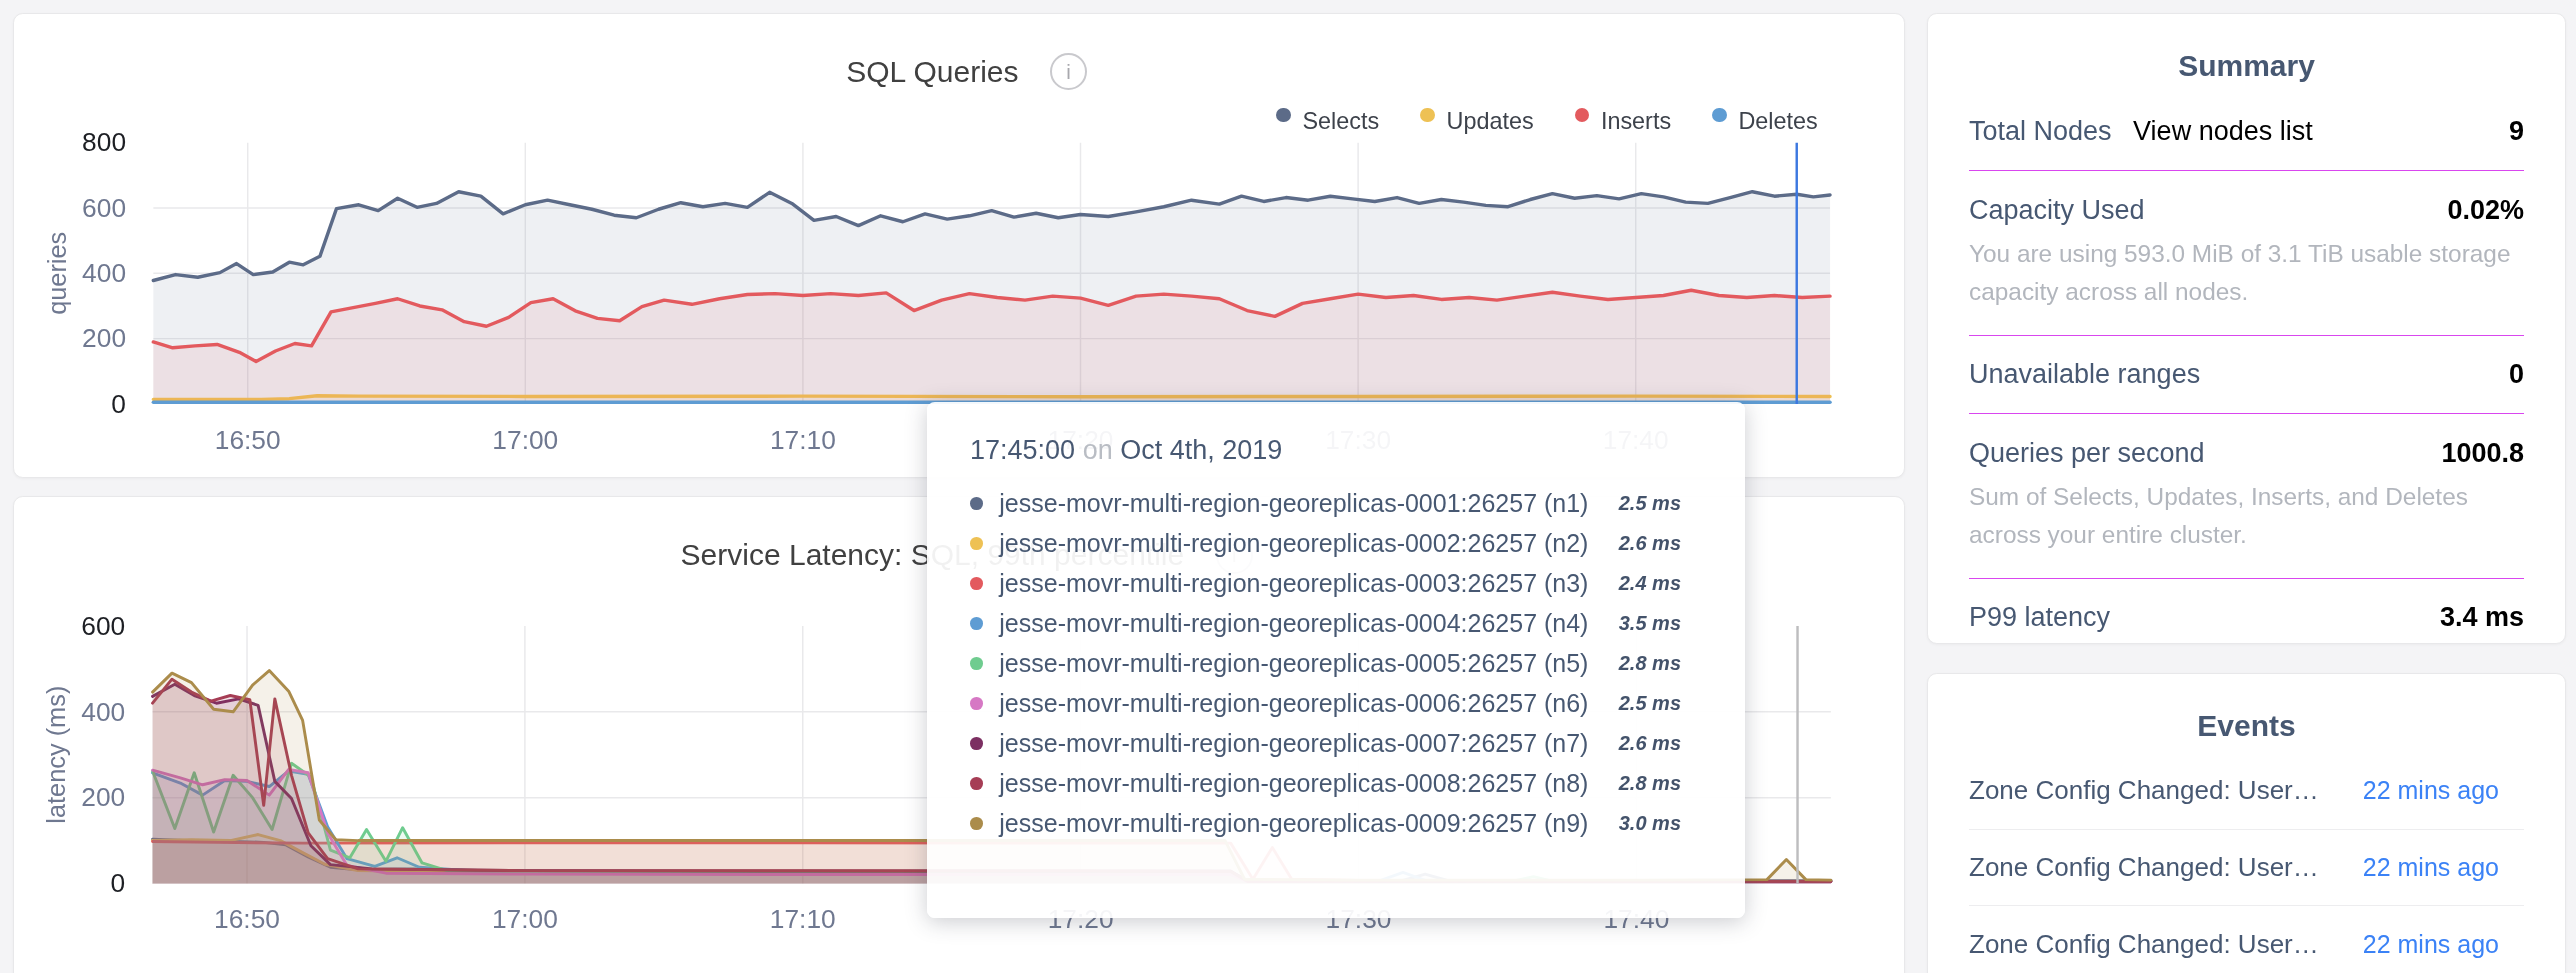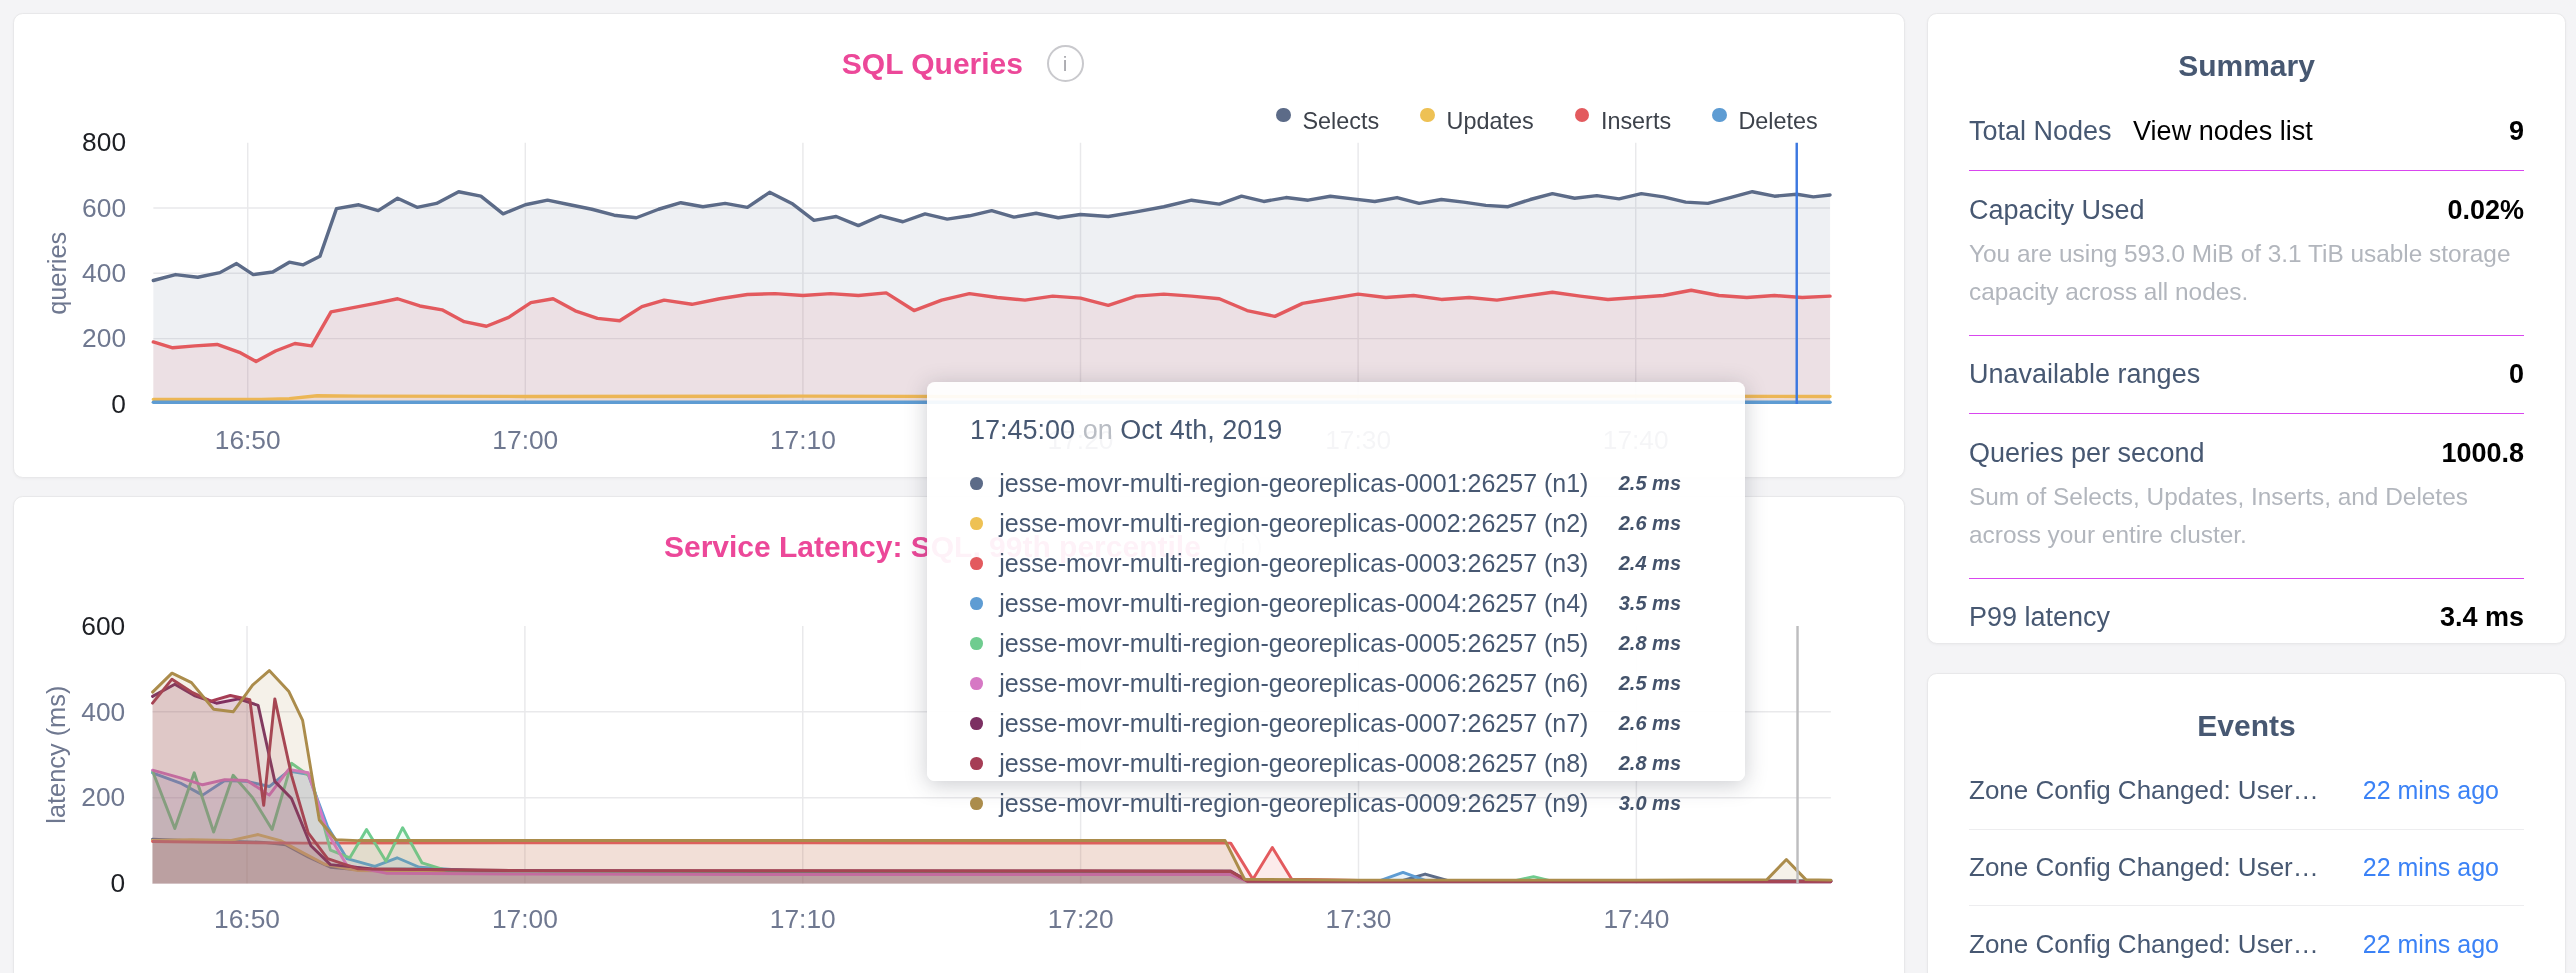--- a/index.html
+++ b/index.html
@@ -4,28 +4,28 @@
 <style>
   html,body{margin:0;padding:0;}
   body{font-family:"Liberation Sans",sans-serif;background:#f4f4f6;}
   .stage{position:relative;width:2576px;height:974px;background:#f4f4f6;overflow:hidden;}
   .card{position:absolute;background:#ffffff;border:1px solid #e8e8ea;border-radius:9.8px;box-shadow:0 1px 2.9px rgba(0,0,0,0.04);box-sizing:border-box;}
   .card-sql{left:12.7px;top:12.7px;width:1892px;height:465px;}
   .card-latency{left:12.7px;top:496px;width:1892px;height:493px;}
   .card-summary{left:1927px;top:12.7px;width:639px;height:631px;padding:0 41px;}
   .card-events{left:1927px;top:673px;width:639px;height:332px;padding:0 41px;}
   .chart-title-row{position:absolute;left:0;right:0;top:25px;display:flex;justify-content:center;align-items:center;gap:15.6px;}
-  .chart-title{margin:8px;font-size:30px;font-weight:700;color:#ec4899;}
+  .chart-title{margin:16px;font-size:30px;font-weight:400;color:#404040;}
   .info-icon{display:inline-flex;align-items:center;justify-content:center;width:33px;height:33px;border-radius:50%;border:2px solid #c9c9cd;color:#a8a8ad;font-size:20.5px;font-weight:400;cursor:pointer;}
   .legend{position:absolute;top:94px;right:86px;display:flex;gap:41px;align-items:center;}
   .legend-item{display:flex;align-items:flex-start;gap:11.7px;font-size:23.4px;color:#3d424b;}
   .dot{display:inline-block;width:14.6px;height:14.6px;border-radius:50%;background:#888;flex:none;}
   svg.chart{position:absolute;left:0;top:0;}
   
-  .tooltip{position:absolute;left:927px;top:382px;width:818px;height:399px;background:rgba(255,255,255,0.93);border-radius:7.8px;box-shadow:0 3.9px 21.5px rgba(50,55,70,0.25);padding:33px 43px;box-sizing:border-box;z-index:10;}
+  .tooltip{position:absolute;left:927px;top:402px;width:818px;height:516px;background:rgba(255,255,255,0.93);border-radius:7.8px;box-shadow:0 3.9px 21.5px rgba(50,55,70,0.25);padding:33px 43px;box-sizing:border-box;z-index:10;}
   .t-head{font-size:27px;color:#475872;margin-bottom:17.6px;}
   .t-on{color:#b9bdc4;}
   .t-row{display:flex;align-items:center;height:40px;gap:16.6px;}
   .t-row .dot{width:12.7px;height:12.7px;}
   .t-name{font-size:25px;color:#475872;}
   .t-val{font-size:20px;font-weight:700;color:#44536b;margin-left:13.7px;white-space:nowrap;font-style:italic;}
   
   .panel-title{margin:35px 0 9.8px 0;text-align:center;font-size:30px;font-weight:700;color:#475872;}
   .s-row{padding:23.4px 0;border-bottom:1px solid #d946ef;}
   .s-row:last-child{border-bottom:none;}

